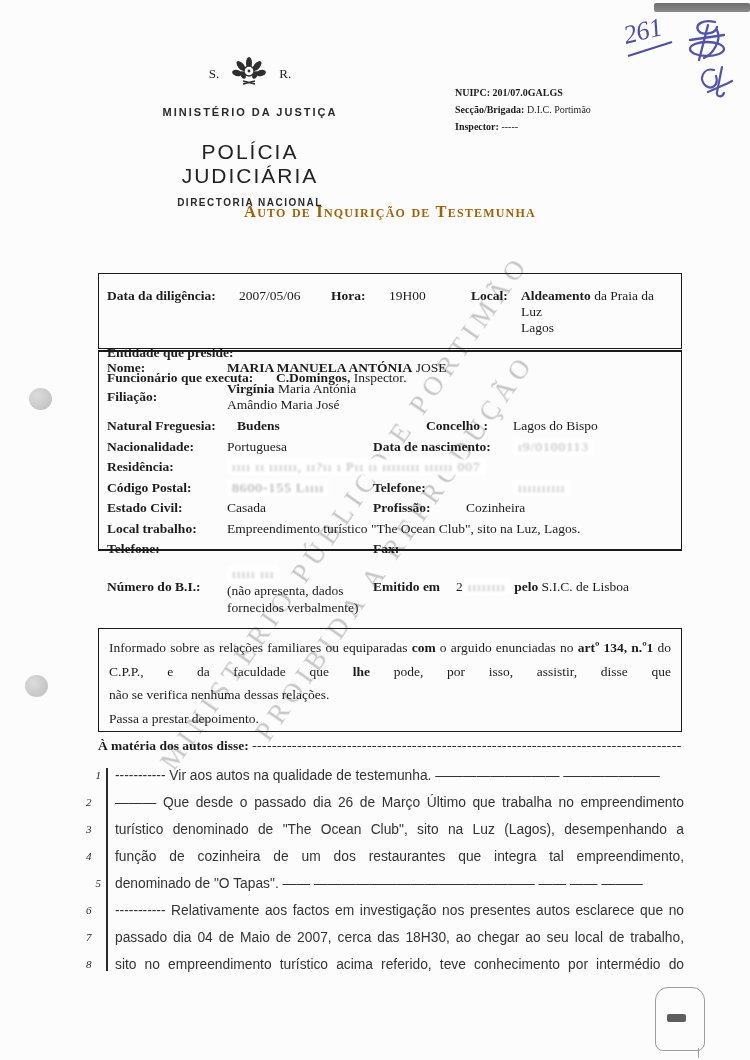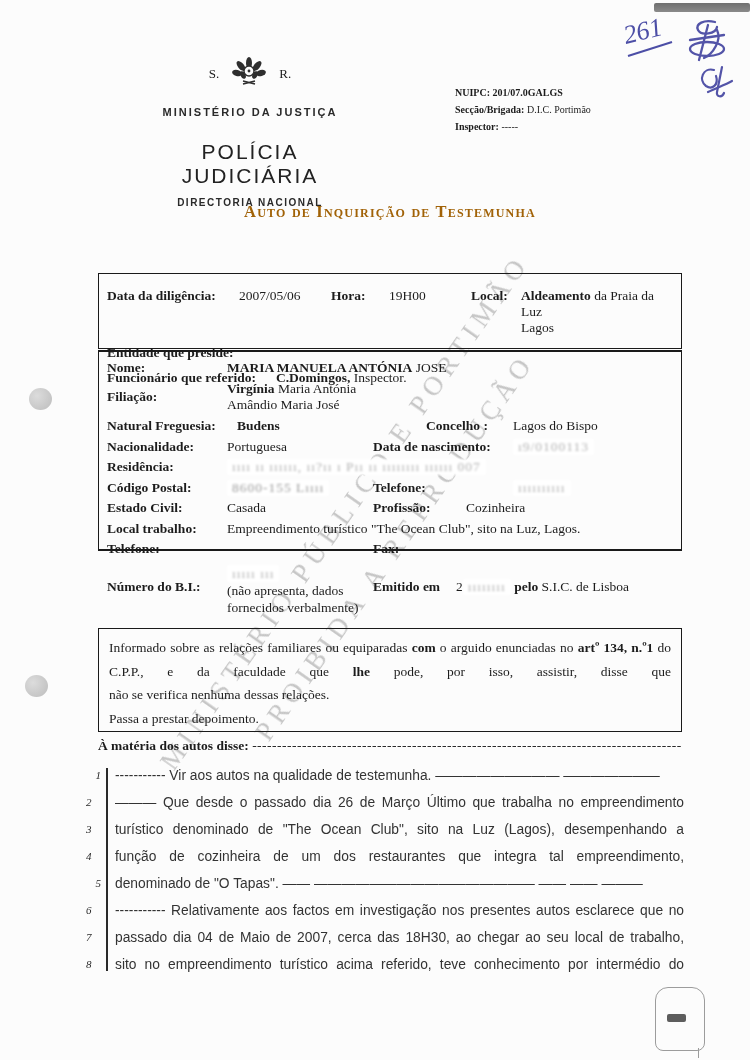--- a/index.html
+++ b/index.html
@@ -165,21 +165,21 @@
       <span class="c5">Local:</span>
       <span class="c6">
         <span class="b">Aldeamento</span><span> da Praia da Luz</span><br>
         <span>Lagos</span>
       </span>
     </div>
     <div class="row r2">
       <span class="b">Entidade que preside:</span>
     </div>
     <div class="row r3">
-      <span class="fl">Funcionário que referido:</span>
+      <span class="fl">Funcionário que executa:</span>
       <span>
         <span class="b">C.Domingos,</span><span> Inspector.</span>
       </span>
     </div>
   </div>
 
   <div class="box box2">
     <div class="row">
       <span class="lbl">Nome:</span>
       <span class="v2"><span class="b">MARIA MANUELA ANTÓNIA</span><span> JOSE</span></span>

